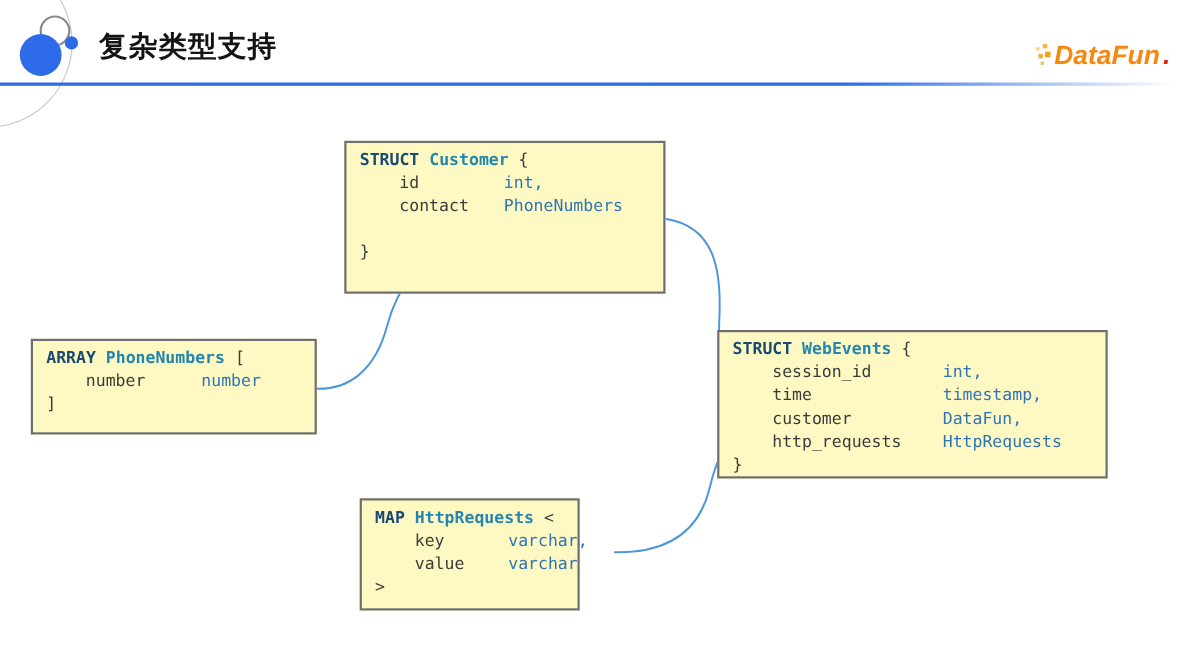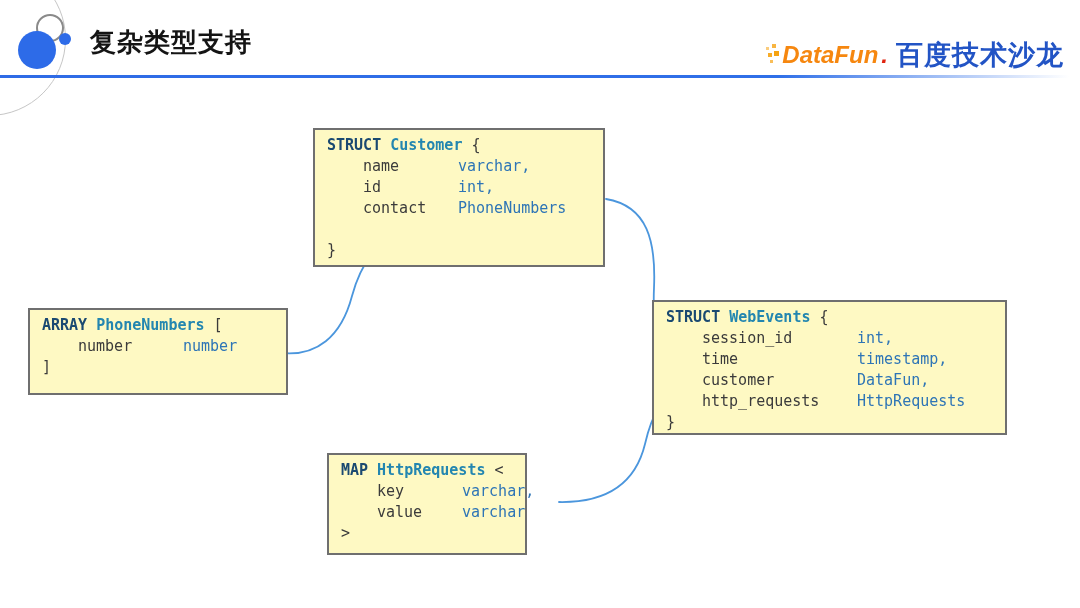--- a/index.html
+++ b/index.html
@@ -76,39 +76,37 @@
       <span class="datafun-dots">
           <i></i>
           <i></i>
           <i></i>
           <i></i>
           <i></i>
         </span>
       <span class="datafun-text">DataFun</span>
       <span class="datafun-dot">.</span>
     </span>
-    <span class="baidu-salon">百度技术沙龙</span>
   </div>
 
   <div class="accent-line"></div>
 
   <svg class="arrows" viewBox="0 0 1080 608">
     <defs>
       <marker id="ah" markerWidth="9" markerHeight="8" refX="6.5" refY="3.5" orient="auto" markerUnits="userSpaceOnUse">
         <path d="M0,0 L8,3.5 L0,7 Z" fill="#4b96dd"></path>
       </marker>
     </defs>
     <path d="M 274 352 C 318 360 342 334 352 296 C 361 262 383 231 414 225" fill="none" stroke="#4b96dd" stroke-width="1.8" stroke-linecap="round" marker-end="url(#ah)"></path>
     <path d="M 606 199 C 648 206 656 242 654 288 C 652 332 662 363 682 371" fill="none" stroke="#4b96dd" stroke-width="1.8" stroke-linecap="round" marker-end="url(#ah)"></path>
     <path d="M 559 502 C 614 503 637 477 645 444 C 652 414 661 398 680 394" fill="none" stroke="#4b96dd" stroke-width="1.8" stroke-linecap="round" marker-end="url(#ah)"></path>
   </svg>
 
   <div class="code-box" id="box-customer">
     <div class="code-line"><span class="kw">STRUCT</span><span class="tname">Customer</span><span class="punct">{</span></div>
-    <div class="code-line field-line"><span class="fname w-cust">name</span><span class="ftype">varchar,</span></div>
     <div class="code-line field-line"><span class="fname w-cust">id</span><span class="ftype">int,</span></div>
     <div class="code-line field-line"><span class="fname w-cust">contact</span><span class="ftype">PhoneNumbers</span></div>
     <div class="blank-line"></div>
     <div class="code-line"><span class="punct">}</span></div>
   </div>
 
   <div class="code-box" id="box-phonenumbers">
     <div class="code-line"><span class="kw">ARRAY</span><span class="tname">PhoneNumbers</span><span class="punct">[</span></div>
     <div class="code-line field-line"><span class="fname w-arr">number</span><span class="ftype">number</span></div>
     <div class="code-line"><span class="punct">]</span></div>

